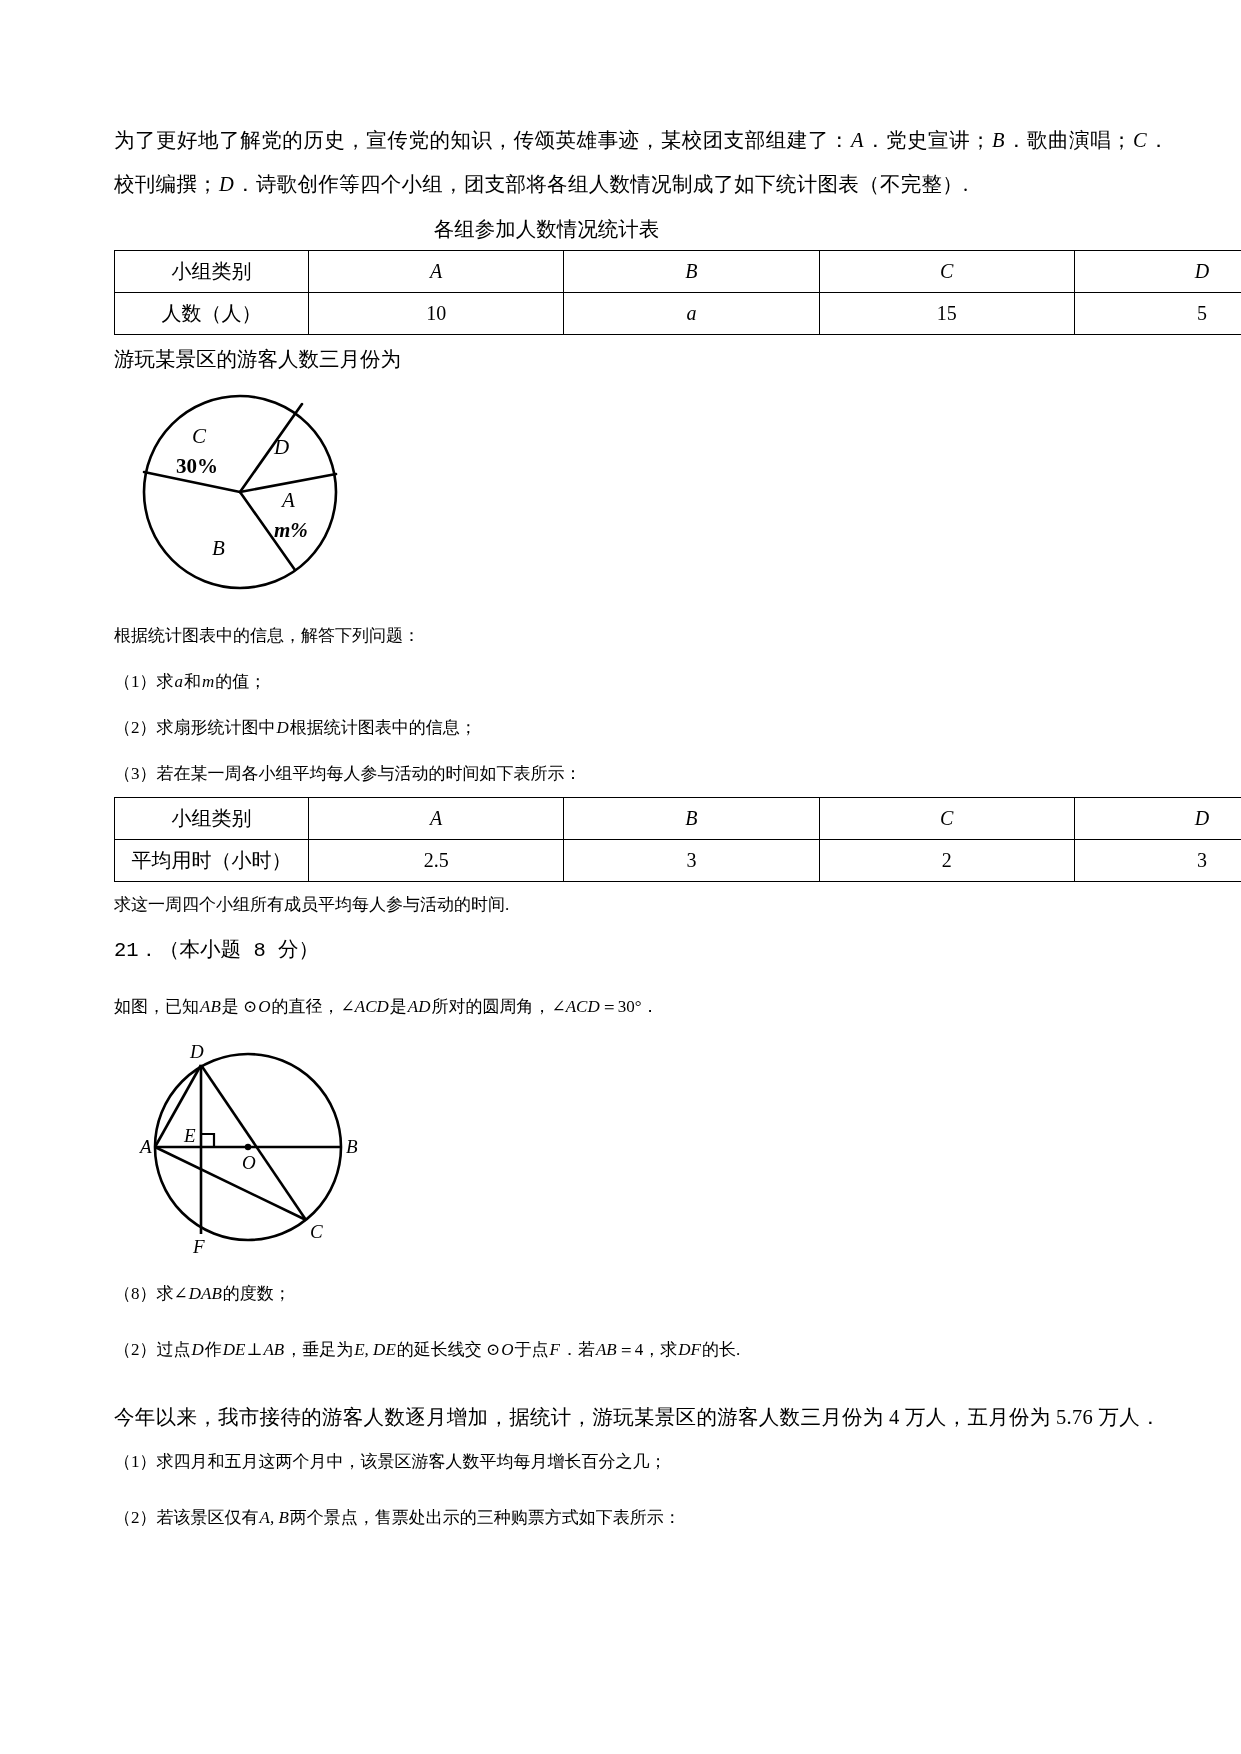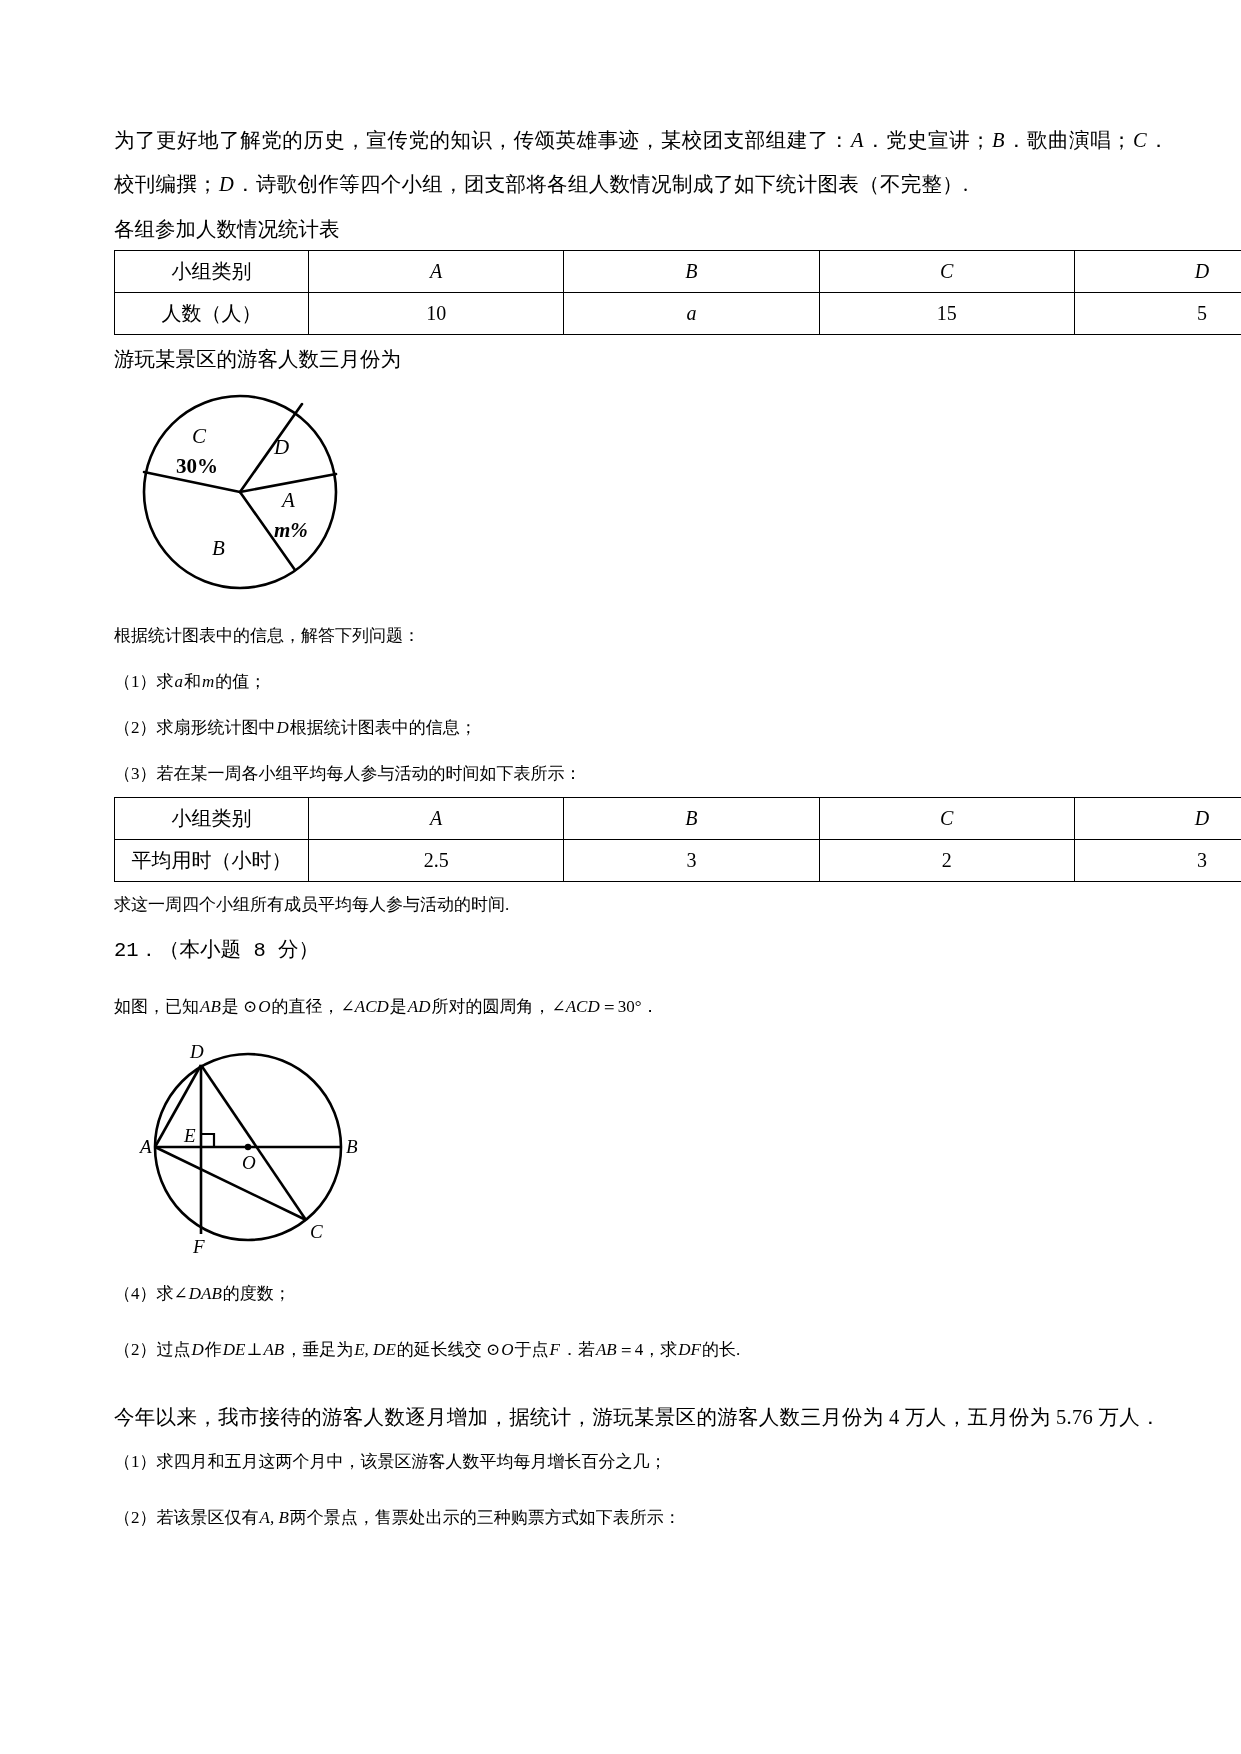--- a/index.html
+++ b/index.html
@@ -36,21 +36,21 @@
     text-justify: inter-ideograph;
     margin: 0;
     letter-spacing: 0.3px;
   }
   .mi {
     font-family: "Liberation Serif", "DejaVu Serif", serif;
     font-style: italic;
     padding: 0 1px;
   }
   .tbl-title {
-    text-align: left;
+    text-align: center;
     font-size: 20.5px;
     line-height: 34px;
     margin: 6px 0 4px 0;
     padding-right: 190px;
   }
   table.data {
     border-collapse: collapse;
     width: 1216px;
     table-layout: fixed;
     margin: 0 0 0 0;
@@ -183,21 +183,21 @@
           <text x="104" y="127">O</text>
           <text x="208" y="111">B</text>
           <text x="55" y="211">F</text>
           <text x="172" y="196">C</text>
         </g>
       </svg>
     </div>
 
     <div class="spacer-sm"></div>
 
-    <p class="q-line"><span>（4）求∠</span><span class="mi">DAB</span><span>的度数；</span></p>
+    <p class="q-line"><span>（8）求∠</span><span class="mi">DAB</span><span>的度数；</span></p>
     <div class="spacer-sm"></div>
     <p class="q-line"><span>（2）过点</span><span class="mi">D</span><span>作</span><span class="mi">DE</span><span>⊥</span><span class="mi">AB</span><span>，垂足为</span><span class="mi">E, DE</span><span>的延长线交</span><span>&nbsp;⊙</span><span class="mi">O</span><span>于点</span><span class="mi">F</span><span>．若</span><span class="mi">AB</span><span>＝4</span><span>，求</span><span class="mi">DF</span><span>的长.</span></p>
 
     <div class="spacer-md"></div>
 
     <p class="para">今年以来，我市接待的游客人数逐月增加，据统计，游玩某景区的游客人数三月份为 4 万人，五月份为 5.76 万人．</p>
     <p class="q-line">（1）求四月和五月这两个月中，该景区游客人数平均每月增长百分之几；</p>
     <div class="spacer-sm"></div>
     <p class="q-line"><span>（2）若该景区仅有</span><span class="mi">A, B</span><span>两个景点，售票处出示的三种购票方式如下表所示：</span></p>
 

